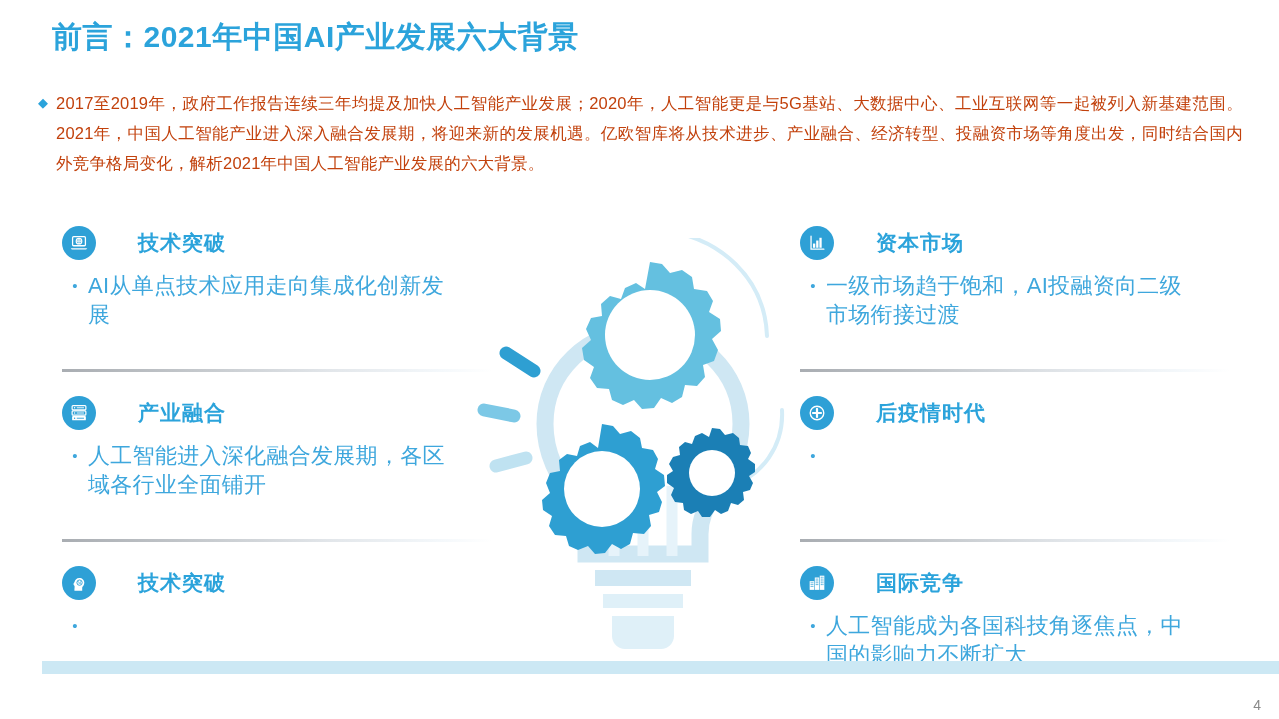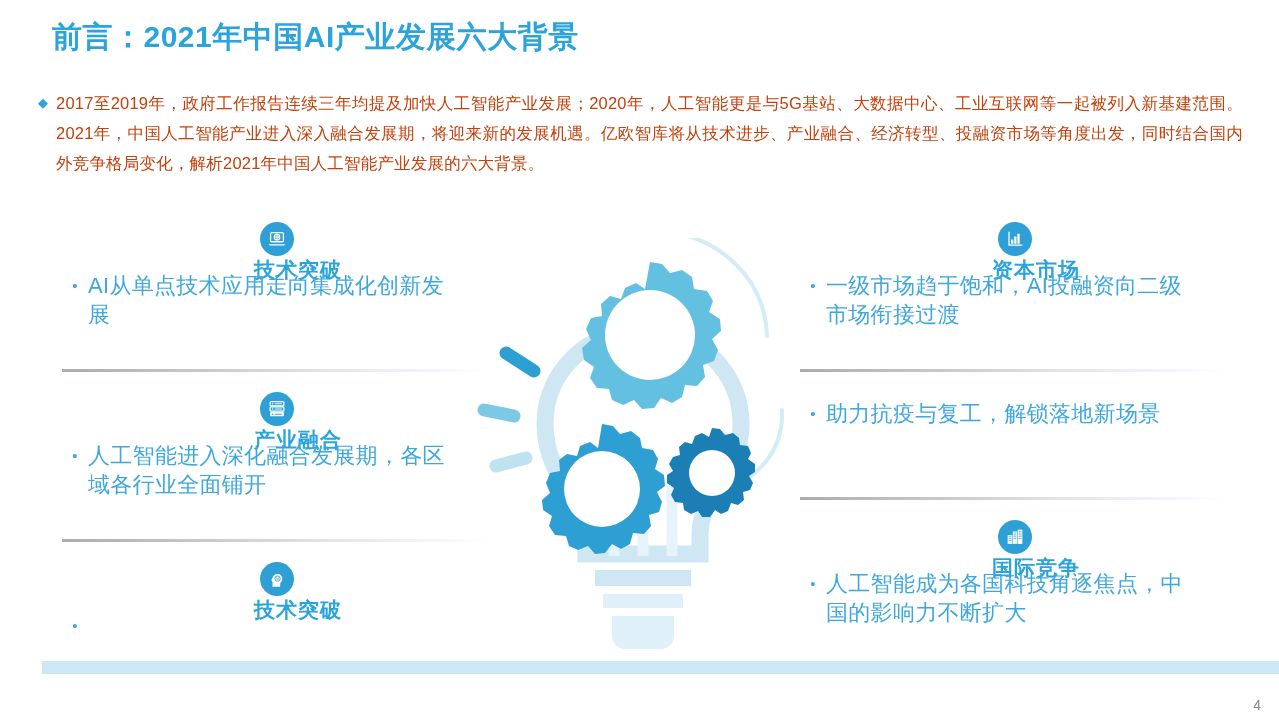--- a/index.html
+++ b/index.html
@@ -32,21 +32,21 @@
     font-size:16.5px;color:#c2410c;line-height:30px;text-align:justify;
     letter-spacing:.2px;
   }
 
   
   .col{position:absolute;top:222px;width:430px;}
   .col-left{left:62px;}
   .col-right{left:800px;}
 
   .item{position:relative;}
-  .item-head{display:flex;align-items:center;height:42px;flex-direction:column;}
+  .item-head{display:flex;align-items:center;height:42px;}
   .icon-circle{
     width:34px;height:34px;border-radius:50%;background:#2ea0d6;
     display:flex;align-items:center;justify-content:center;flex:0 0 auto;
   }
   .icon-circle svg{display:block;}
   .item-title{
     margin-left:42px;font-size:21px;font-weight:bold;color:#2ba3db;
     letter-spacing:1px;white-space:nowrap;
   }
   .bullet-row{display:flex;align-items:flex-start;margin-top:7px;}
@@ -183,23 +183,31 @@
         <span class="bullet-dot">•</span>
         <span class="bullet-text">一级市场趋于饱和，AI投融资向二级市场衔接过渡</span>
       </div>
       <div class="gap-a"></div>
       <div class="divider"></div>
     </div>
 
     <div class="gap-b"></div>
 
     <div class="item">
-      <div class="bullet-row">
-        <span class="bullet-dot">•</span>
-        <span class="bullet-text">助力抗疫与复工，解锁落地新场景</span>
+      <div class="item-head">
+        <span class="icon-circle">
+          <svg viewBox="0 0 24 24" width="22" height="22" aria-hidden="true">
+            <circle cx="12" cy="12" r="7.4" fill="none" stroke="#fff" stroke-width="1.5"></circle>
+            <path d="M12 7.6v8.8M7.6 12h8.8" stroke="#fff" stroke-width="2.4" stroke-linecap="round"></path>
+          </svg>
+        </span>
+        <span class="item-title">后疫情时代</span>
+      </div>
+      <div class="bullet-row">
+        <span class="bullet-dot">•</span>
       </div>
       <div class="gap-a" style="height:55px"></div>
       <div class="divider"></div>
     </div>
 
     <div class="gap-b"></div>
 
     <div class="item">
       <div class="item-head">
         <span class="icon-circle">

